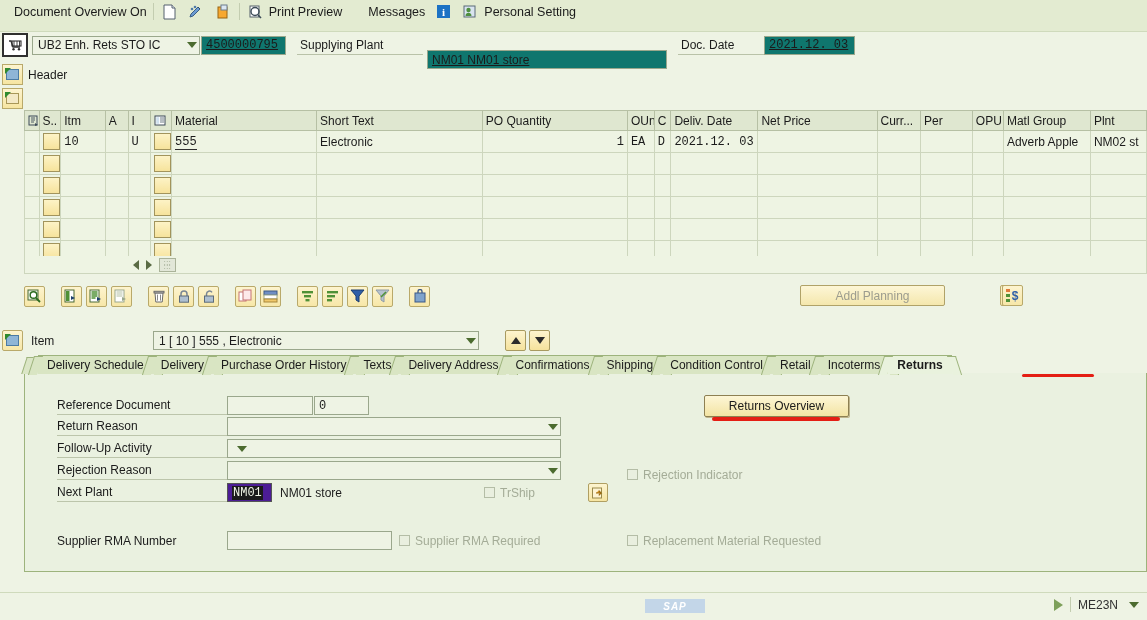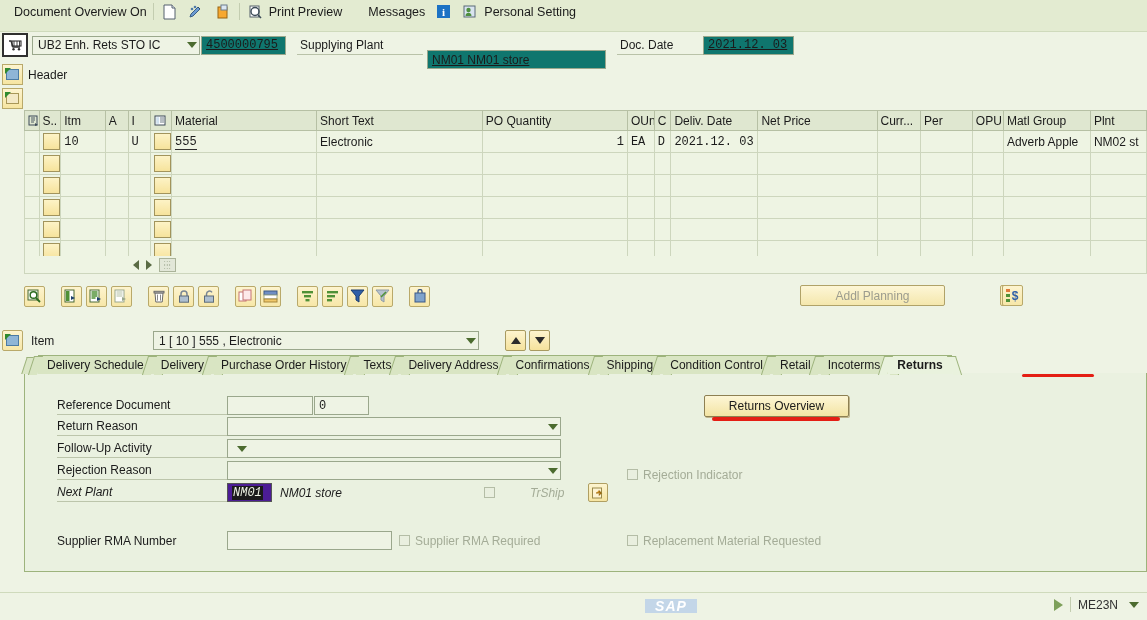--- a/index.html
+++ b/index.html
@@ -205,22 +205,22 @@
     background:#e41e14;border-radius:2px;z-index:9;
   }
 
   
   #status{
     position:absolute;left:0;top:592px;width:1147px;height:28px;
     background:#eef3e4;border-top:1px solid #cfdabc;box-sizing:border-box;
     display:flex;align-items:center;
   }
   #saplogo{
-    position:absolute;left:645px;top:599px;width:52px;height:14px;
-    background:#c3d6e8;color:#fff;font-weight:bold;font-size:14px;
+    position:absolute;left:645px;top:599px;width:60px;height:14px;
+    background:#c3d6e8;color:#fff;font-weight:bold;font-size:10px;
     font-style:italic;display:flex;align-items:center;justify-content:center;
     letter-spacing:1px;
   }
   #statright{position:absolute;right:8px;top:597px;display:flex;align-items:center;gap:7px;}
   .playg{width:0;height:0;border-left:9px solid #7da05a;border-top:6px solid transparent;border-bottom:6px solid transparent;}
   .vsep{width:1px;height:15px;background:#c3cdb0;}
   .tcode{font-size:12px;color:#303030;}
   svg{display:block;}
 </style>
 </head>
@@ -290,21 +290,21 @@
         <circle cx="5.5" cy="10.3" r="1.2" fill="#2f2f2f"></circle>
         <circle cx="11" cy="10.3" r="1.2" fill="#2f2f2f"></circle>
       </svg>
   </span>
   <span class="sel" style="width:168px;margin-left:4px;">
     <span class="cv">UB2 Enh. Rets STO IC</span>
     <span class="caret"></span>
   </span>
   <span class="inp" style="width:85px;margin-left:1px;">4500000795</span>
   <span class="lbl-u" style="width:126px;margin-left:11px;padding-left:3px;">Supplying Plant</span>
-  <span class="inp" style="width:179px;margin-left:4px;font-family:'Liberation Sans',sans-serif;margin-top:29px;">NM01 NM01 store</span>
+  <span class="inp" style="width:240px;margin-left:4px;font-family:'Liberation Sans',sans-serif;margin-top:29px;">NM01 NM01 store</span>
   <span class="lbl-u" style="width:86px;margin-left:11px;padding-left:3px;">Doc. Date</span>
   <span class="inp" style="width:91px;">2021.12. 03</span>
 </div>
 
 <div id="rail">
   <div class="r">
     <span class="folder">
         <i></i>
         <span class="tri-gd"></span>
       </span>
@@ -690,27 +690,27 @@
   </div>
 
   <div class="frow" style="left:32px;top:88px;">
     <span class="flabel">Rejection Reason</span>
     <span class="fsel" style="width:334px;">
       <span class="cv"></span>
       <span class="caret"></span>
     </span>
   </div>
 
-  <div class="frow" style="left:32px;top:110px;font-style:italic;">
+  <div class="frow" style="left:32px;top:110px;">
     <span class="flabel">Next Plant</span>
     <span class="fin focus" style="width:45px;">
         <span class="t">NM01</span>
       </span>
     <span class="sidetxt">NM01 store</span>
-    <span style="position:absolute;left:427px;display:flex;align-items:center;gap:30px;">
+    <span style="position:absolute;left:427px;display:flex;align-items:center;">
       <span class="cb dis"></span>
       <span class="cblab dis">TrShip</span>
     </span>
     <span class="arrbtn" style="position:absolute;left:531px;">
       <svg width="13" height="12" viewBox="0 0 13 12">
           <rect x="0.5" y="1" width="9" height="10" fill="#fdf3d2" stroke="#9a8a4a"></rect>
           <path d="M4 6h5l-2.2-2.4M9 6l-2.2 2.4" fill="#e09c2e" stroke="#9a6a10" stroke-width="1.2"></path>
         </svg>
     </span>
   </div>

